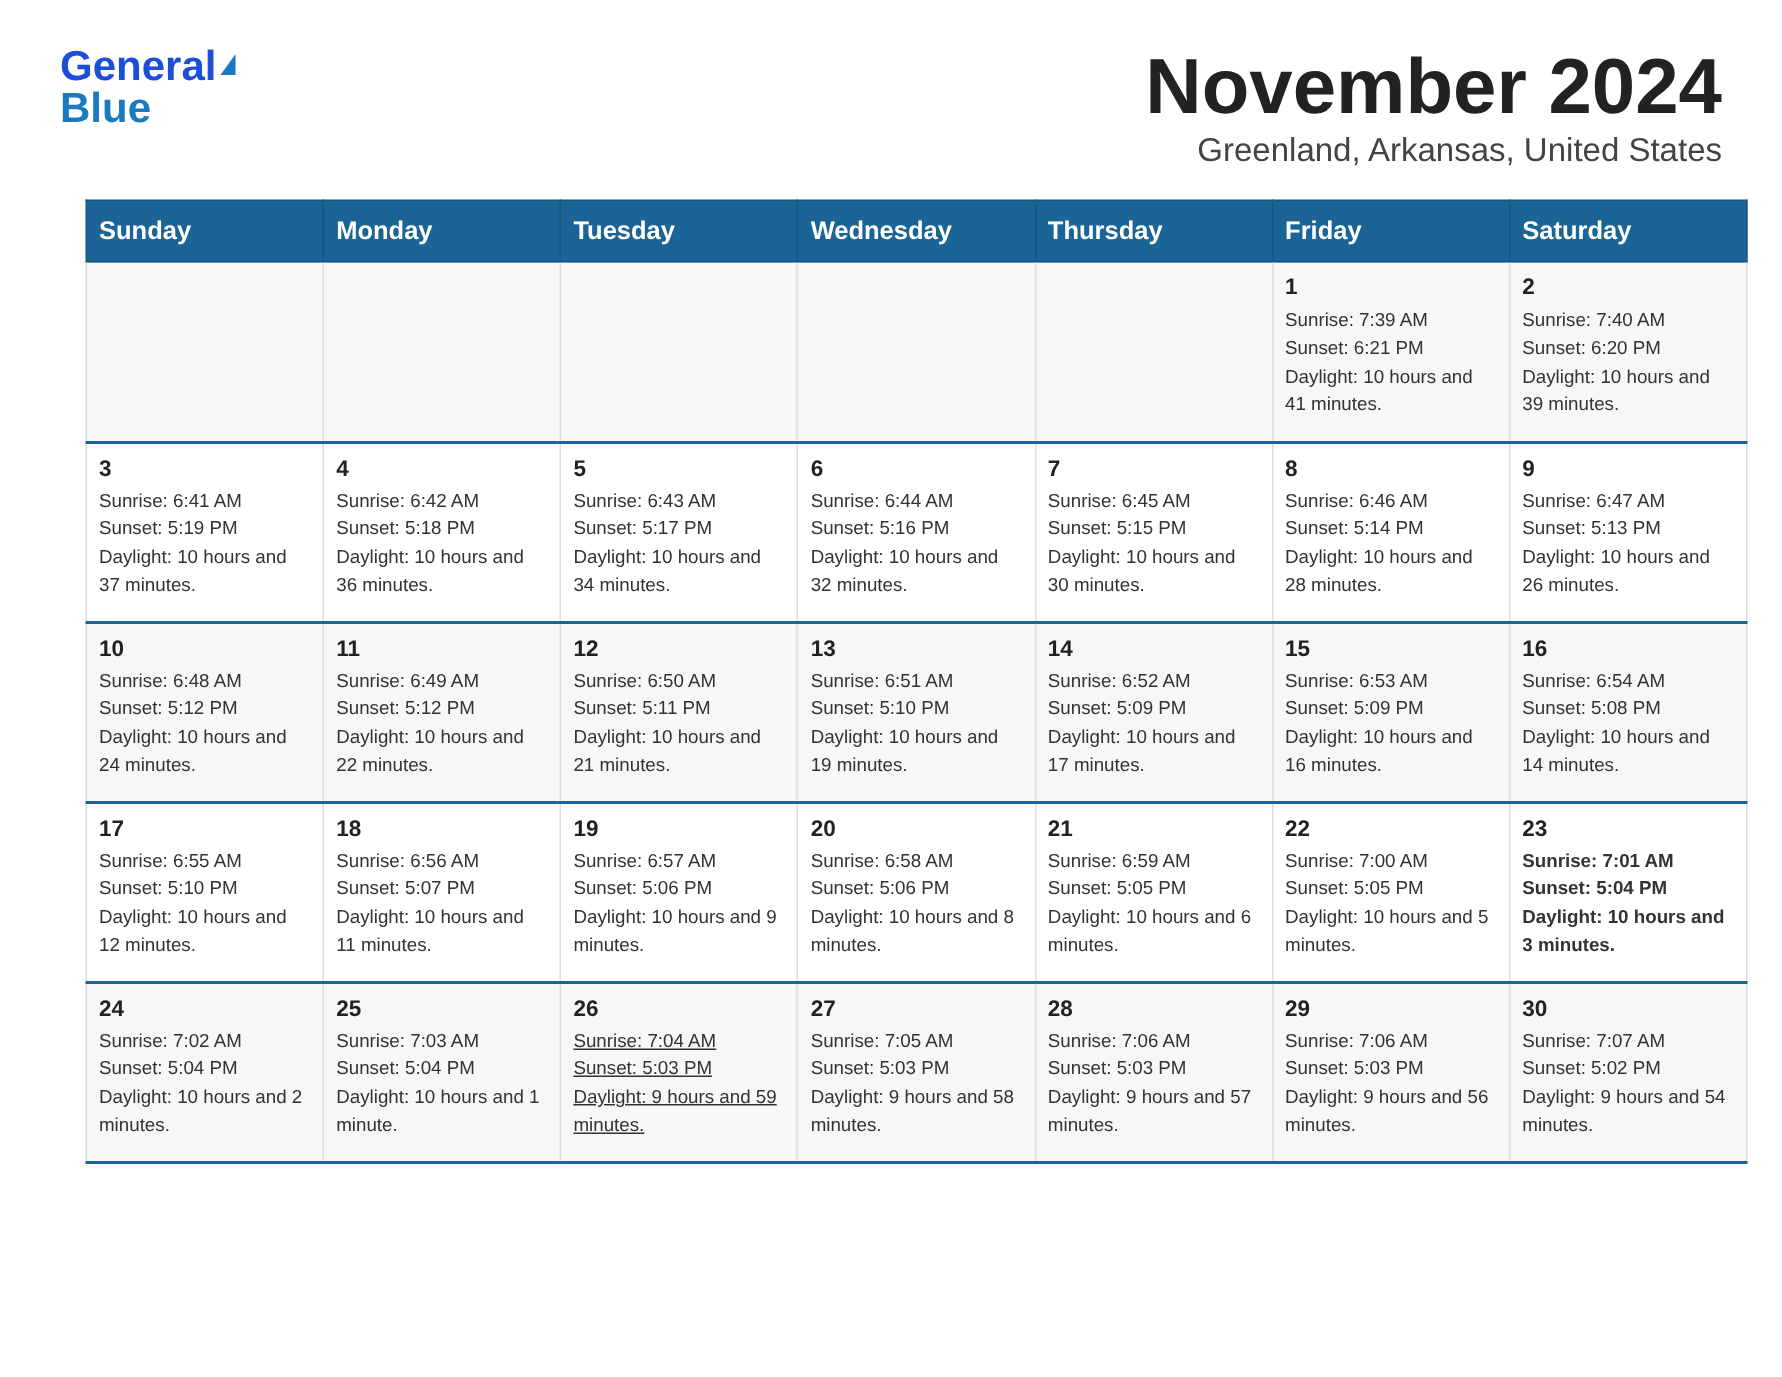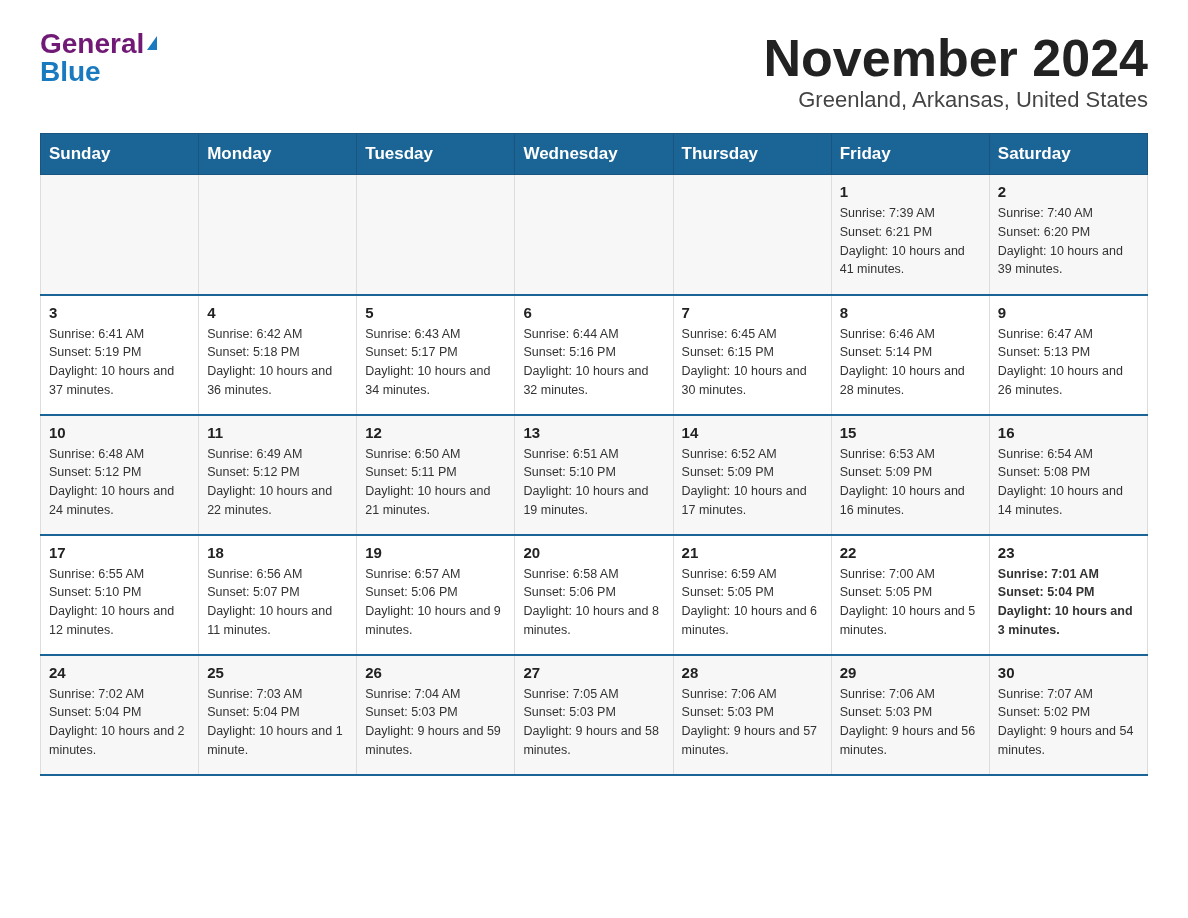--- a/index.html
+++ b/index.html
@@ -17,21 +17,21 @@
       margin-bottom: 20px;
     }
     .logo {
       display: flex;
       flex-direction: column;
       align-items: flex-start;
     }
     .logo-general {
       font-size: 28px;
       font-weight: bold;
-      color: #701a75;
+      color: #1d4ed8;
       line-height: 1;
     }
     .logo-blue {
       font-size: 28px;
       font-weight: bold;
       color: #1a7abf;
       line-height: 1;
     }
     .logo-triangle {
       display: inline-block;
@@ -54,20 +54,21 @@
     }
     .calendar-subtitle {
       font-size: 22px;
       color: #444;
       margin-top: 0;
     }
     table {
       width: 100%;
       border-collapse: collapse;
       table-layout: fixed;
+      margin-left: 17px;
     }
     thead tr {
       background-color: #1a6496;
     }
     thead th {
       color: #ffffff;
       font-size: 17px;
       font-weight: bold;
       padding: 10px 8px;
       text-align: left;
@@ -173,21 +174,21 @@
         </td>
         <td>
           <div class="day-number">6</div>
           <div class="day-info" style="white-space: pre-line;">Sunrise: 6:44 AM
 Sunset: 5:16 PM
 Daylight: 10 hours and 32 minutes.</div>
         </td>
         <td>
           <div class="day-number">7</div>
           <div class="day-info" style="white-space: pre-line;">Sunrise: 6:45 AM
-Sunset: 6:15 PM
+Sunset: 5:15 PM
 Daylight: 10 hours and 30 minutes.</div>
         </td>
         <td>
           <div class="day-number">8</div>
           <div class="day-info" style="white-space: pre-line;">Sunrise: 6:46 AM
 Sunset: 5:14 PM
 Daylight: 10 hours and 28 minutes.</div>
         </td>
         <td>
           <div class="day-number">9</div>
@@ -292,21 +293,21 @@
 Daylight: 10 hours and 2 minutes.</div>
         </td>
         <td>
           <div class="day-number">25</div>
           <div class="day-info" style="white-space: pre-line;">Sunrise: 7:03 AM
 Sunset: 5:04 PM
 Daylight: 10 hours and 1 minute.</div>
         </td>
         <td>
           <div class="day-number">26</div>
-          <div class="day-info" style="white-space: pre-line;">Sunrise: 7:04 AM
+          <div class="day-info" style="white-space: pre-line; text-decoration: underline;">Sunrise: 7:04 AM
 Sunset: 5:03 PM
 Daylight: 9 hours and 59 minutes.</div>
         </td>
         <td>
           <div class="day-number">27</div>
           <div class="day-info" style="white-space: pre-line;">Sunrise: 7:05 AM
 Sunset: 5:03 PM
 Daylight: 9 hours and 58 minutes.</div>
         </td>
         <td>

